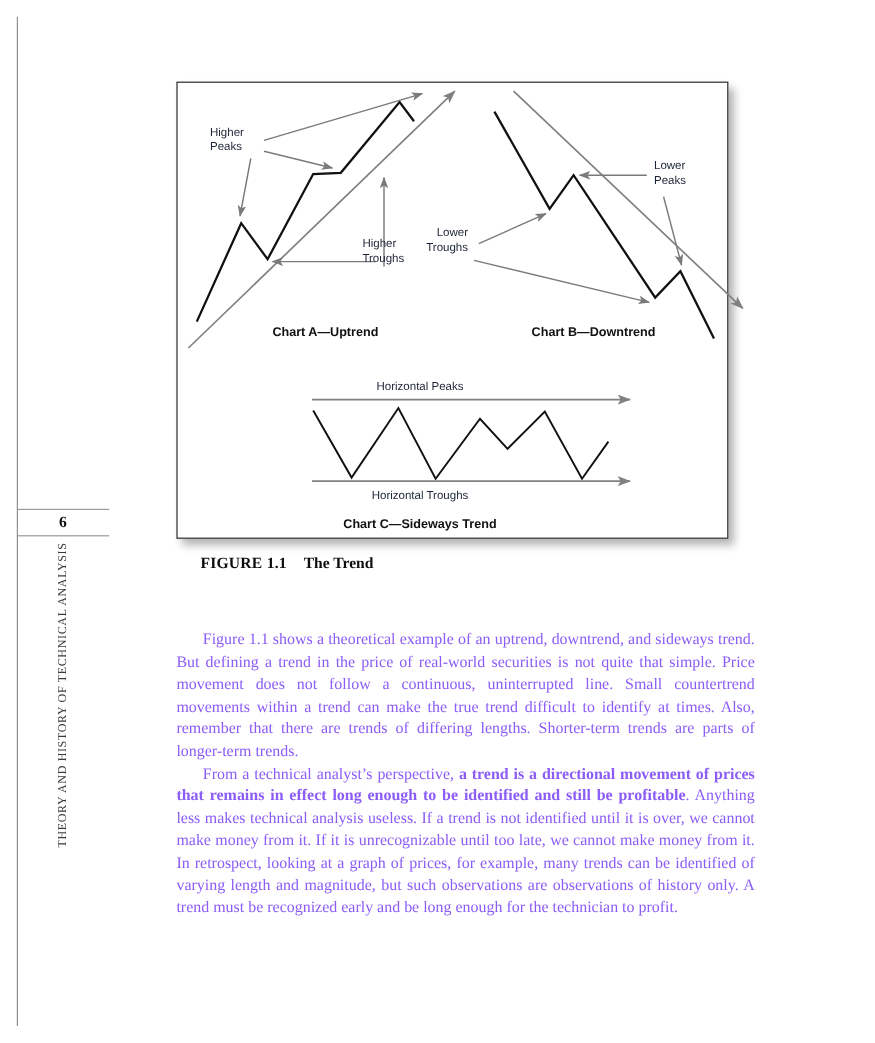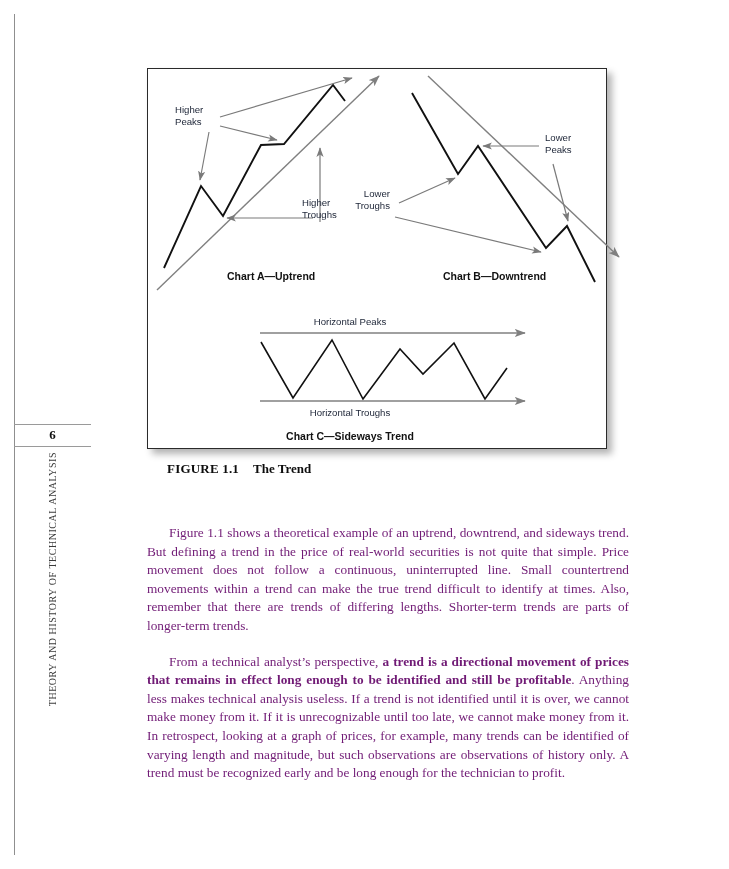--- a/index.html
+++ b/index.html
@@ -126,25 +126,25 @@
     top: 524px;
     width: 482px;
   }
   .body-col p {
     margin: 0;
     font-family: "Liberation Serif", serif;
     font-size: 13.3px;
     line-height: 18.6px;
     text-align: justify;
     text-indent: 22px;
-    color: #701a75;
+    color: #8b5cf6;
     hyphens: manual;
   }
   .body-col p + p {
-    margin-top: 17px;
+    margin-top: 0;
   }
   .body-col b {
     font-weight: bold;
   }
 </style>
 </head>
 <body>
 
 <div id="page">
 

